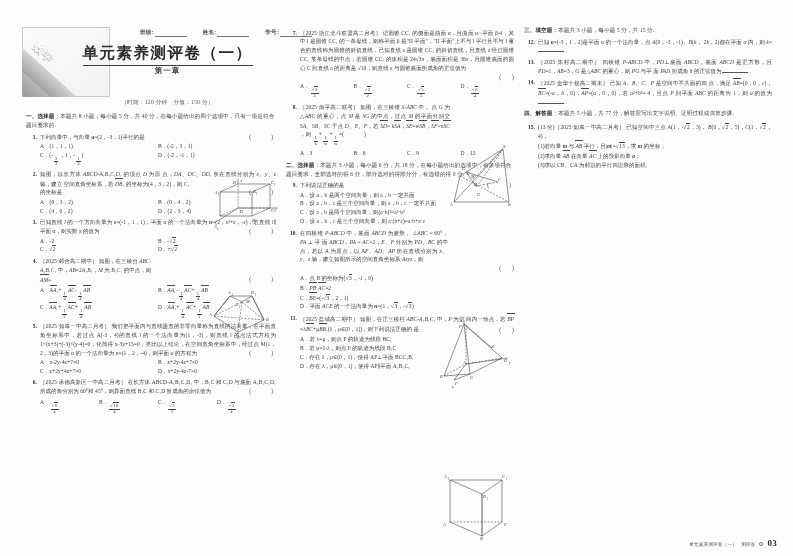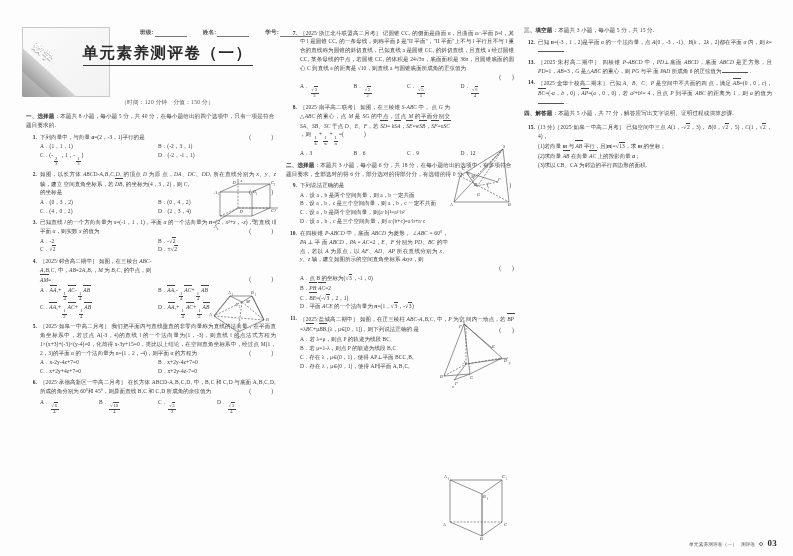--- a/index.html
+++ b/index.html
@@ -188,20 +188,21 @@
     </span>
     <span class="idfield">
       <span class="lbl">学号:</span>
       <span class="rule"></span>
     </span>
   </div>
 
   <div class="title">
     <h1>单元素养测评卷（一）</h1>
   </div>
+  <div class="subtitle">第一章</div>
   <div class="meta">（时间：120 分钟　分值：150 分）</div>
 
   <div class="col" id="col1">
 
     <div class="sect">
       <span>一、选择题</span><span class="sbody">：本题共 8 小题，每小题 5 分，共 40 分，在每小题给出的四个选项中，只有一项是符合题目要求的.</span>
     </div>
 
     <div class="q">
       <span class="num">1.</span>

